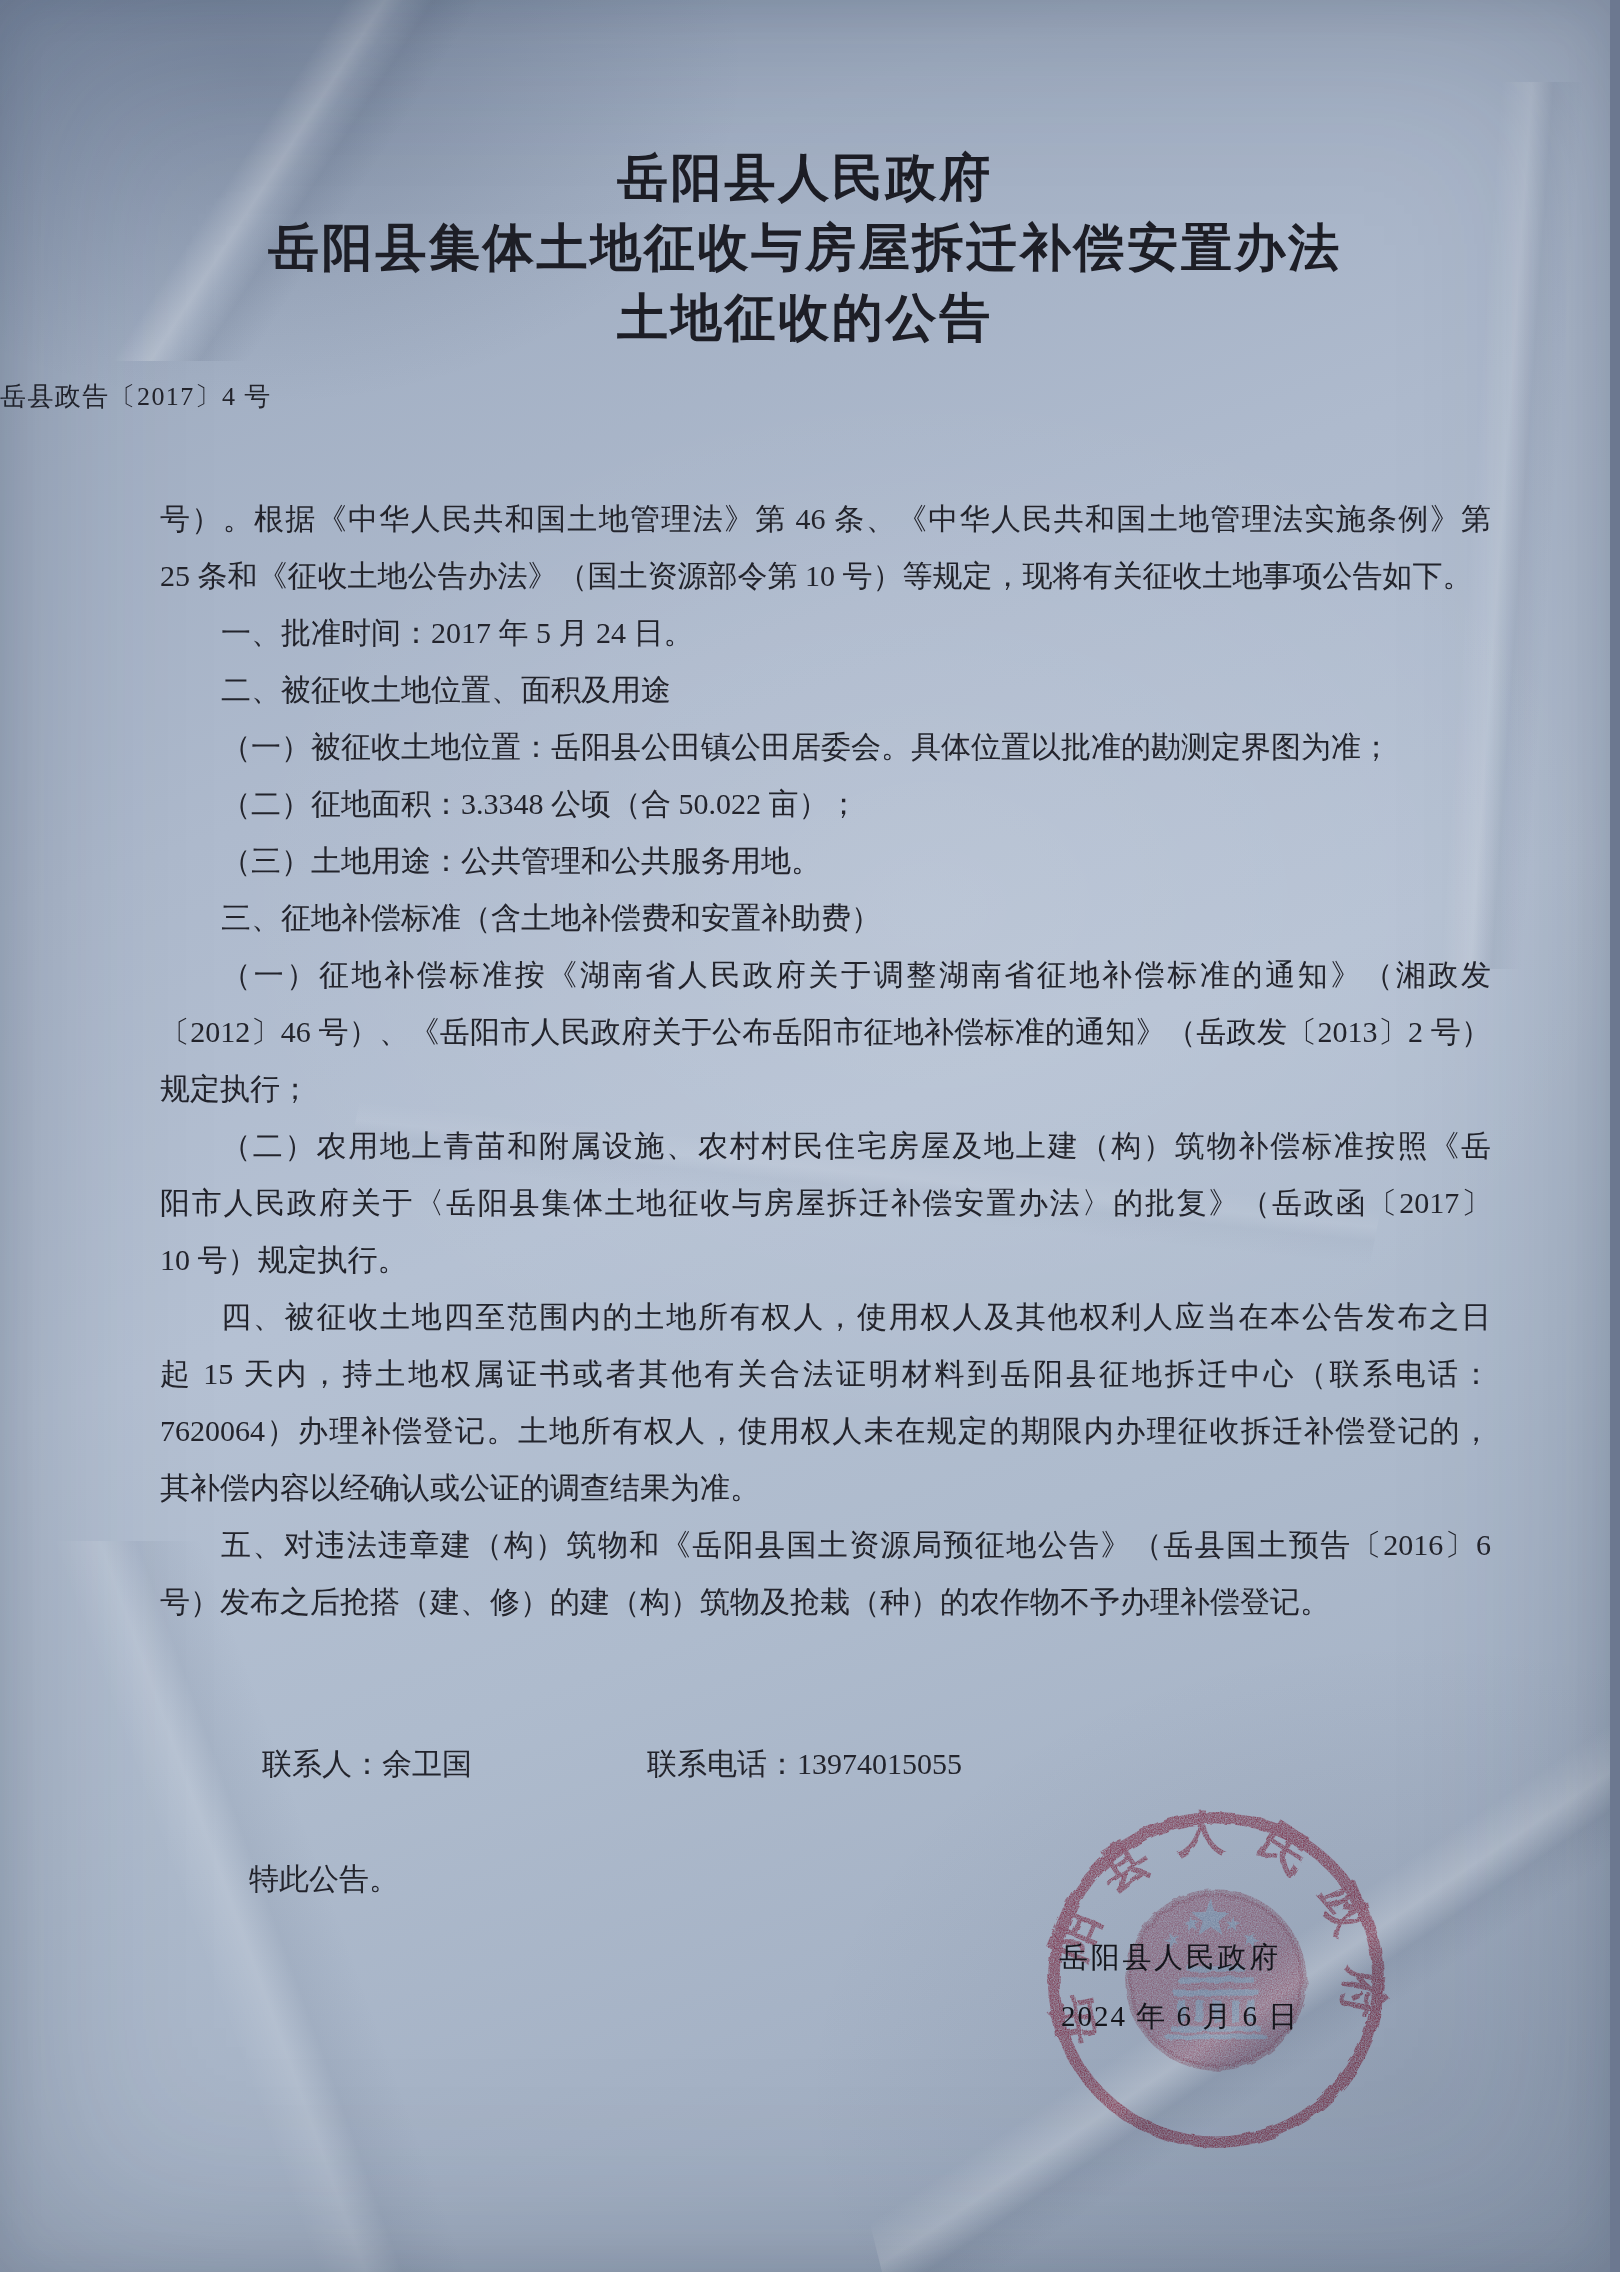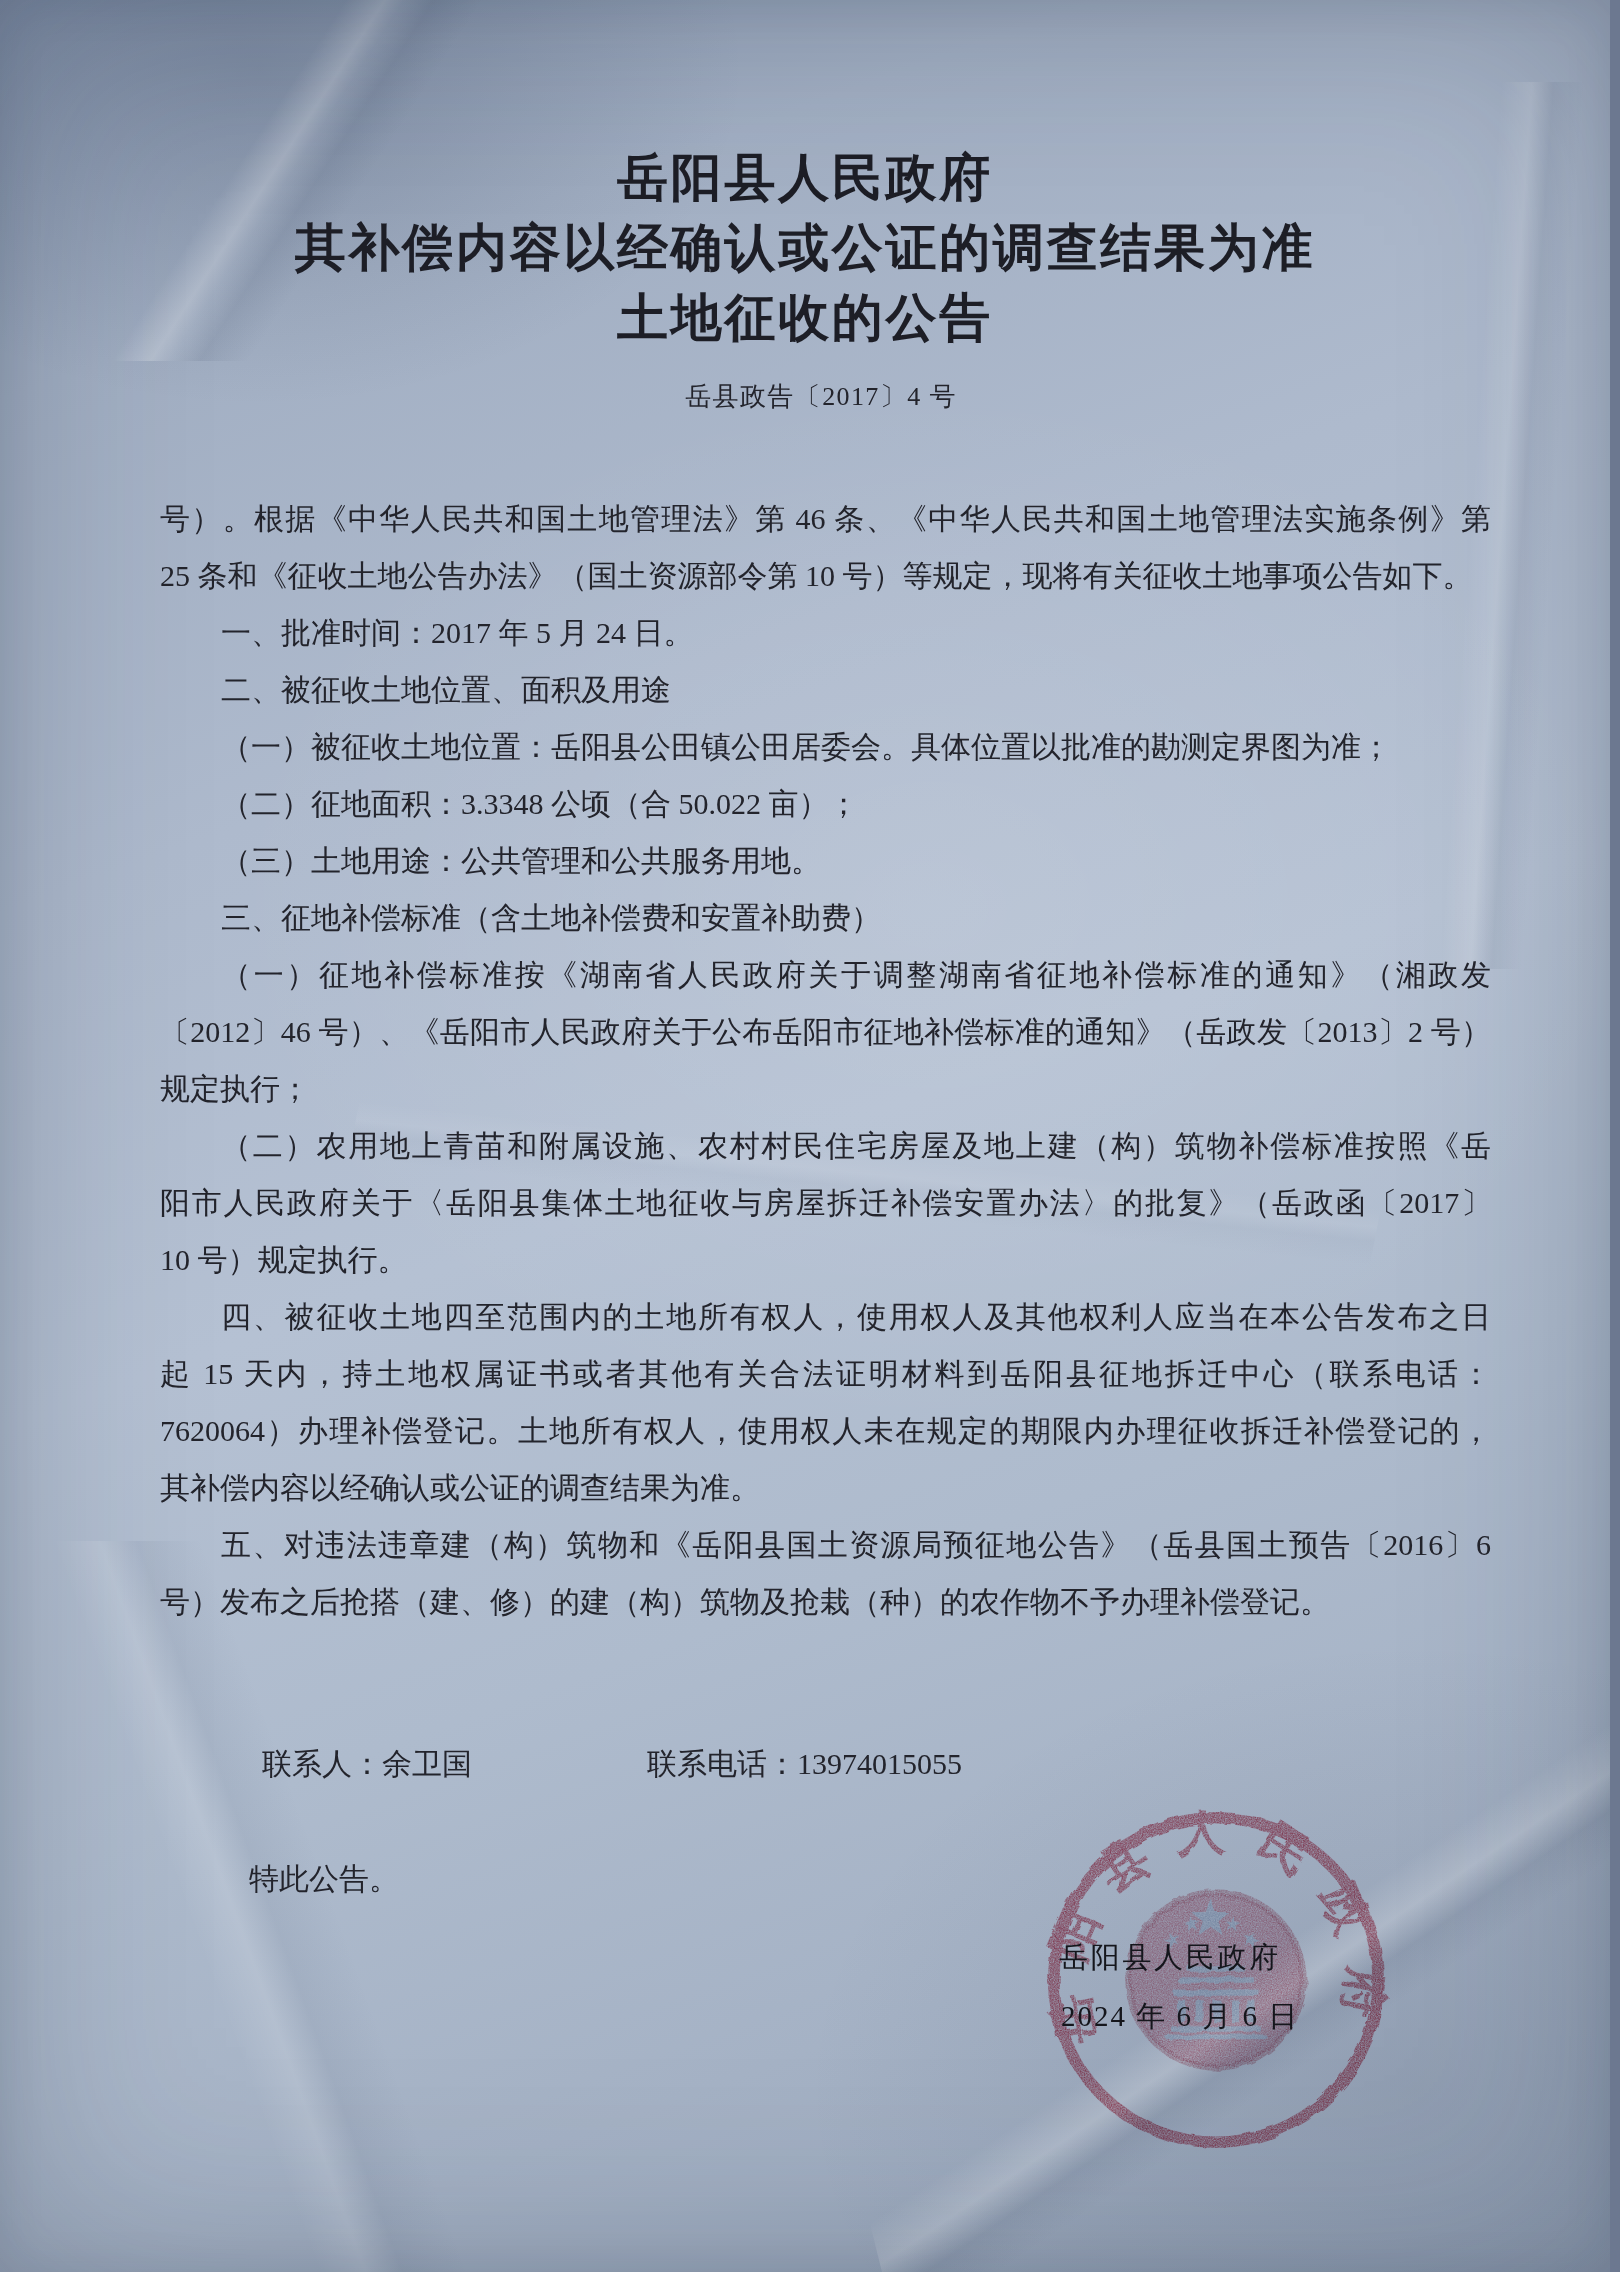--- a/index.html
+++ b/index.html
@@ -25,21 +25,21 @@
   .crease-c{left:832px;top:1746px;width:853px;height:546px;transform:rotate(-14deg);
     background:linear-gradient(160deg,transparent 44%,rgba(255,255,255,0.20) 49%,rgba(52,66,92,0.10) 53%,transparent 58%);}
   .crease-d{left:-82px;top:1541px;width:648px;height:784px;
     background:linear-gradient(70deg,transparent 45%,rgba(255,255,255,0.12) 50%,rgba(52,66,92,0.07) 54%,transparent 61%);}
   .crease-e{left:355px;top:969px;width:1023px;height:409px;transform:rotate(11deg);opacity:.6;
     background:linear-gradient(175deg,transparent 46%,rgba(255,255,255,0.10) 50%,rgba(52,66,92,0.05) 53%,transparent 58%);}
 
   .title-block{position:absolute;left:0;right:0;top:143px;z-index:2;
     text-align:center;font-weight:bold;font-size:51px;line-height:70px;letter-spacing:2.7px;color:#1d1e26;}
   .doc-number{position:absolute;left:0;right:0;top:379px;z-index:2;
-    text-align:center;font-size:26px;line-height:35px;letter-spacing:1.4px;padding-left:32px;}
+    font-size:26px;line-height:35px;letter-spacing:1.4px;}
 
   .body-lines{position:absolute;left:160px;width:1331px;top:490px;z-index:2;font-size:30px;}
   .body-lines .line{height:57px;line-height:57px;white-space:nowrap;overflow:hidden;}
   .body-lines .line.justify{white-space:normal;text-align:justify;text-align-last:justify;}
   .body-lines .line.indent{text-indent:61px;}
 
   .contact-person{position:absolute;left:262px;top:1743px;z-index:2;font-size:30px;line-height:41px;}
   .contact-phone{position:absolute;left:647px;top:1743px;z-index:2;font-size:30px;line-height:41px;}
   .closing{position:absolute;left:249px;top:1858px;z-index:2;font-size:30px;line-height:41px;}
 
@@ -56,21 +56,21 @@
 <div class="page">
 
   <div class="crease crease-a"></div>
   <div class="crease crease-b"></div>
   <div class="crease crease-c"></div>
   <div class="crease crease-d"></div>
   <div class="crease crease-e"></div>
 
   <header class="title-block">
     <div>岳阳县人民政府</div>
-    <div>其补偿内容以经确认或公证的调查结果为准</div>
+    <div>岳阳县集体土地征收与房屋拆迁补偿安置办法</div>
     <div>土地征收的公告</div>
   </header>
 
   <div class="doc-number">岳县政告〔2017〕4 号</div>
 
   <main class="body-lines">
 
       <div class="line justify">号）。根据《中华人民共和国土地管理法》第 46 条、《中华人民共和国土地管理法实施条例》第</div>
       <div class="line">25 条和《征收土地公告办法》（国土资源部令第 10 号）等规定，现将有关征收土地事项公告如下。</div>
       <div class="line indent">一、批准时间：2017 年 5 月 24 日。</div>

